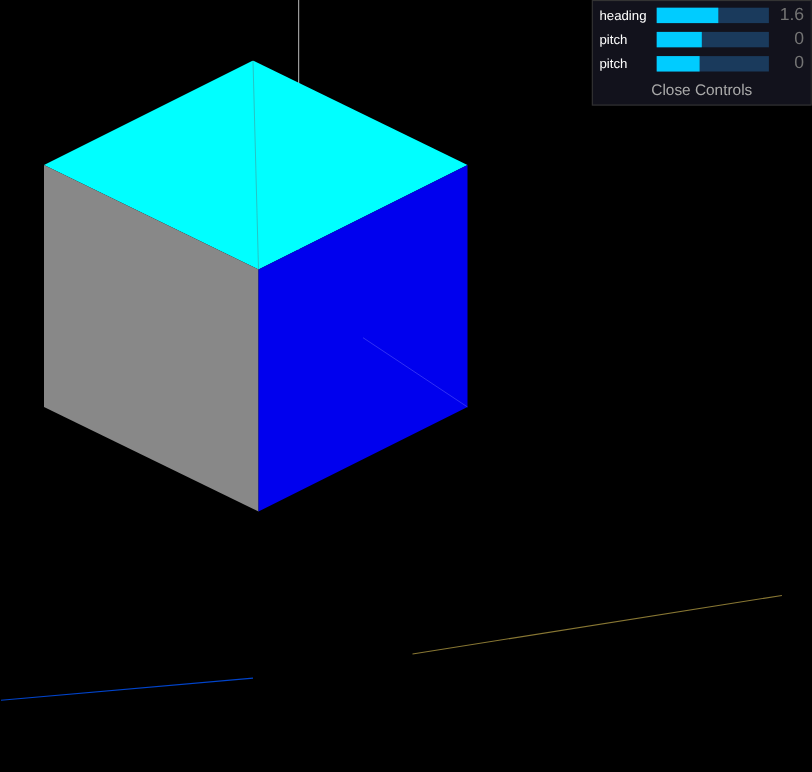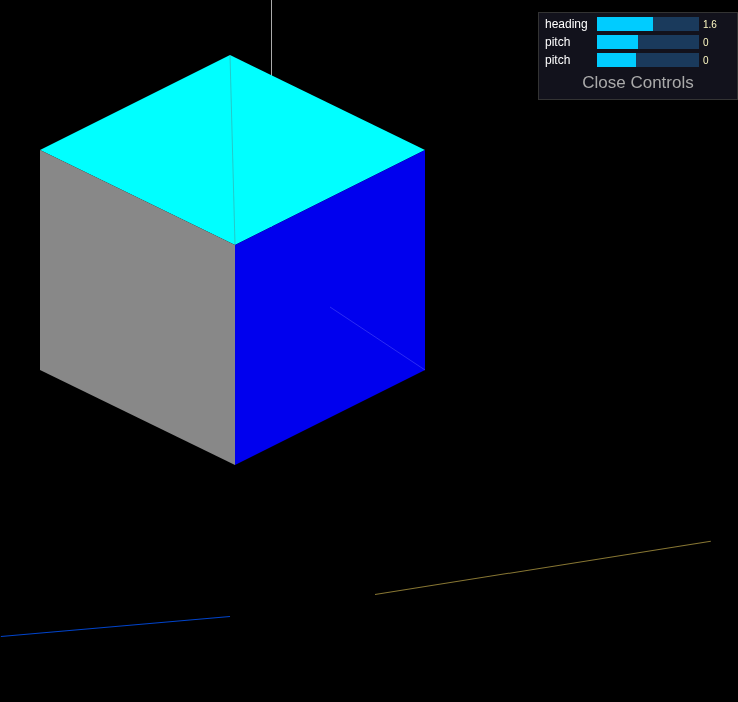--- a/index.html
+++ b/index.html
@@ -16,21 +16,21 @@
     #scene {
       width: 738px;
       height: 702px;
       position: relative;
       overflow: hidden;
     }
 
     
     #controls {
       position: absolute;
-      top: 12px;
+      top: 0;
       right: 0;
       background: rgba(20, 20, 30, 0.92);
       border: 1px solid #333;
       padding: 4px 6px;
       min-width: 200px;
     }
 
     .control-row {
       display: flex;
       align-items: center;
@@ -55,31 +55,32 @@
       cursor: pointer;
     }
 
     .slider-fill {
       height: 100%;
       background: #00ccff;
       border-radius: 0;
     }
 
     .control-value {
-      color: #fef9c3;
-      font-size: 10px;
+      color: #737373;
+      font-size: 16px;
       width: 28px;
+      text-align: right;
       flex-shrink: 0;
     }
 
     .close-controls {
       display: block;
       text-align: center;
       color: #aaa;
-      font-size: 17px;
+      font-size: 14px;
       cursor: pointer;
       margin-top: 2px;
       padding: 2px 0;
     }
 
     
     .cube-svg-container {
       position: absolute;
       top: 55px;
       left: 35px;

